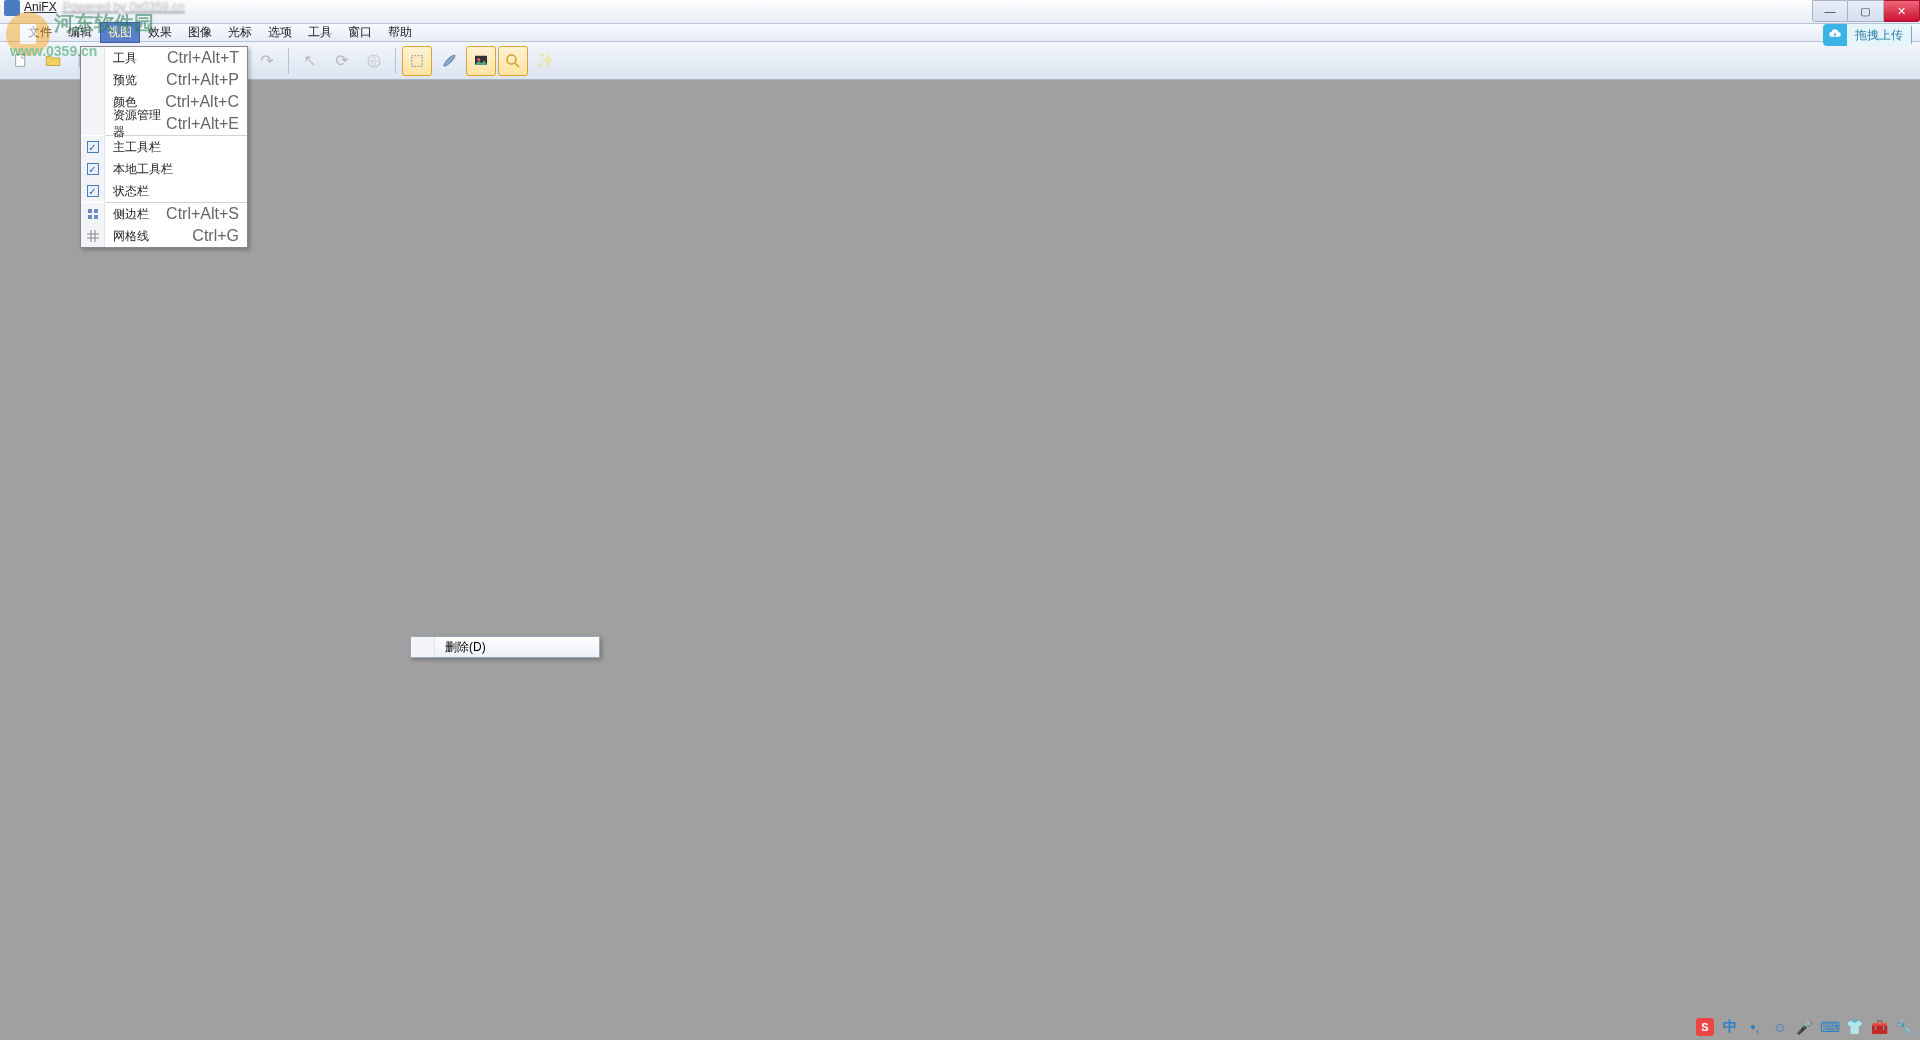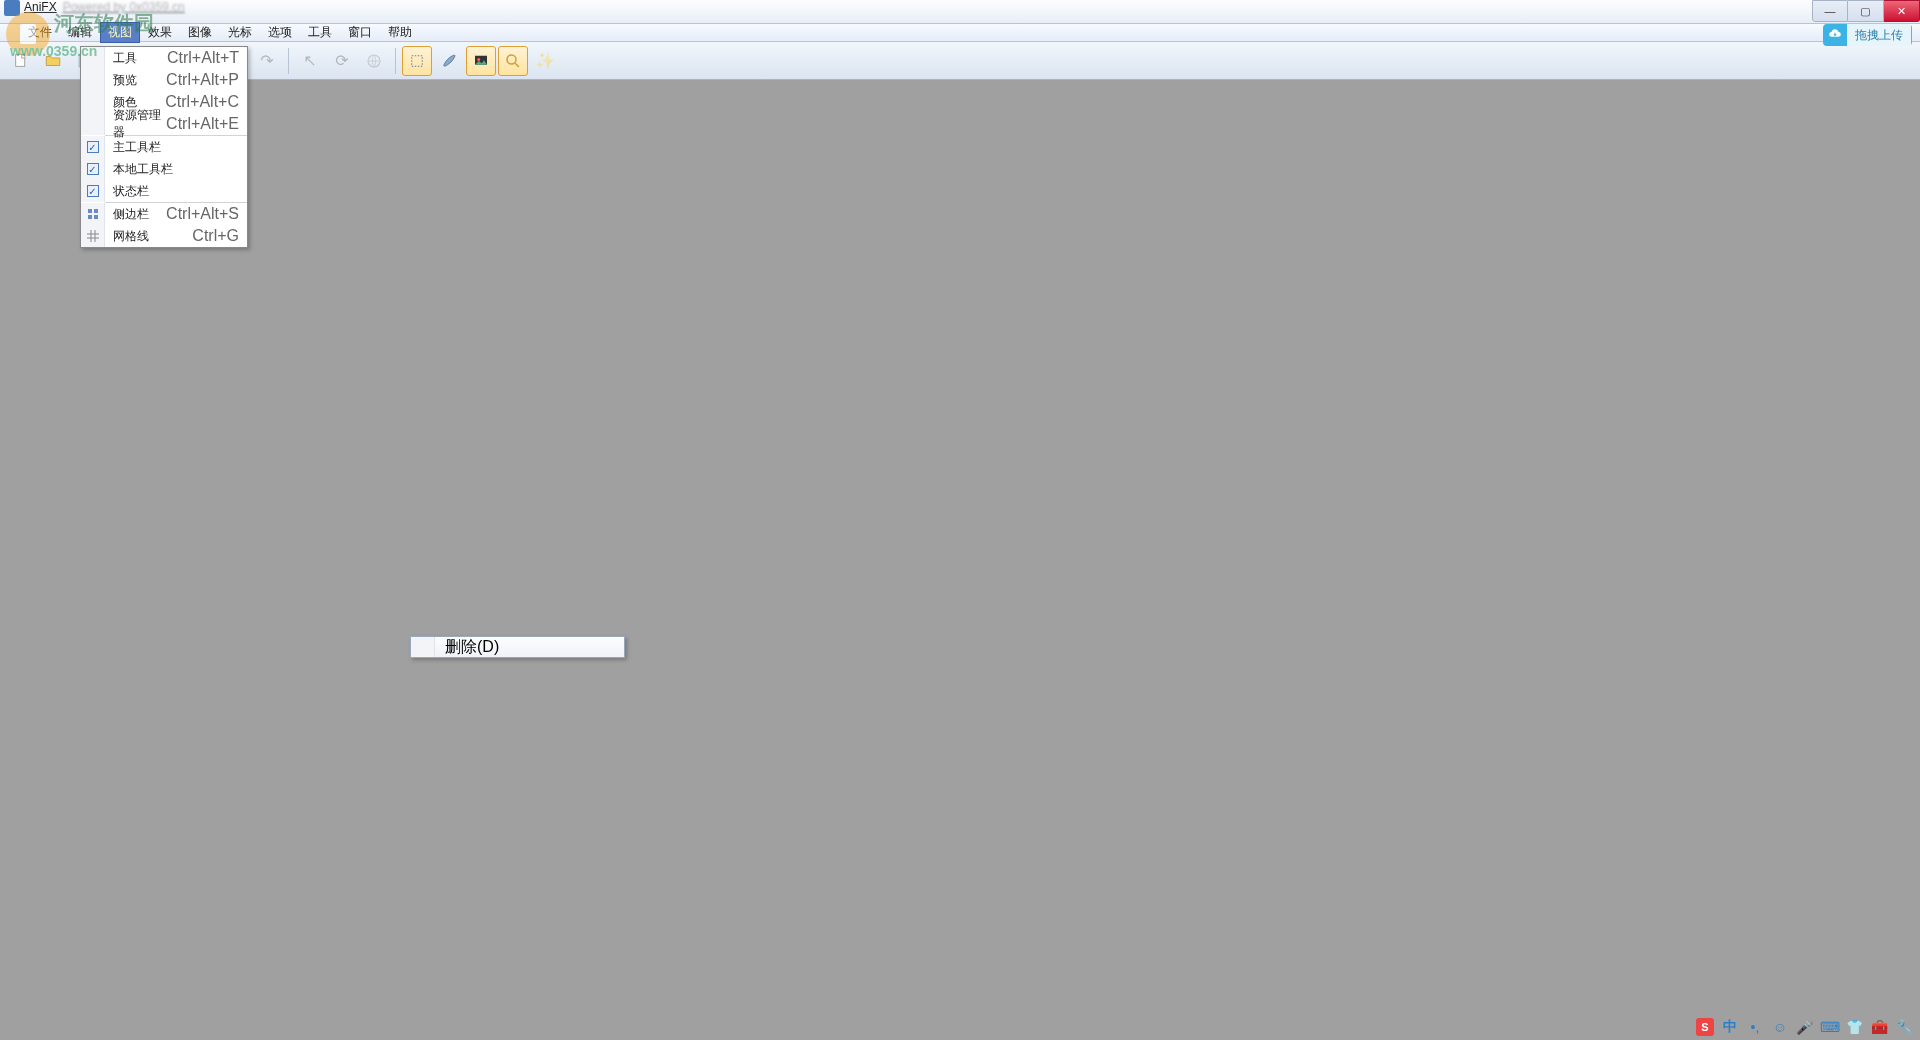--- a/index.html
+++ b/index.html
@@ -43,21 +43,21 @@
 .dropdown .iconcell { width: 24px; display: flex; align-items: center; justify-content: center; border-right: 1px solid #e0e4ea; height: 100%; background: #f2f4f8; }
 .dropdown .label { flex: 1; padding-left: 8px; }
 .dropdown .shortcut { color: #666; font-size: 16px; }
 .dropdown .divider { height: 1px; background: #d0d4da; margin-left: 24px; }
 .chk { width: 12px; height: 12px; border: 1px solid #4a7cc0; background: #e8f0fb; display: flex; align-items: center; justify-content: center; color: #2a5fa8; font-size: 10px; }
 
 
 .workspace { position: absolute; left: 0; right: 0; top: 84px; bottom: 0; background: #a0a0a0; }
 
 
-.ctxmenu { position: absolute; left: 410px; top: 636px; width: 215px; height: 22px; background: linear-gradient(#fdfdfe,#eef2f8); border: 1px solid #9aa8be; box-shadow: 2px 2px 4px rgba(0,0,0,.25); font-size: 16px; display: flex; align-items: center; }
+.ctxmenu { position: absolute; left: 410px; top: 636px; width: 190px; height: 22px; background: linear-gradient(#fdfdfe,#eef2f8); border: 1px solid #9aa8be; box-shadow: 2px 2px 4px rgba(0,0,0,.25); font-size: 12px; display: flex; align-items: center; }
 .ctxmenu .iconcell { width: 24px; height: 100%; background: #f2f4f8; border-right: 1px solid #e0e4ea; }
 .ctxmenu .label { padding-left: 10px; }
 
 
 .tray { position: absolute; right: 6px; bottom: 4px; display: flex; gap: 7px; align-items: center; }
 .tray .ic { width: 18px; height: 18px; display: flex; align-items: center; justify-content: center; font-size: 14px; }
 </style>
 </head>
 <body>
 

